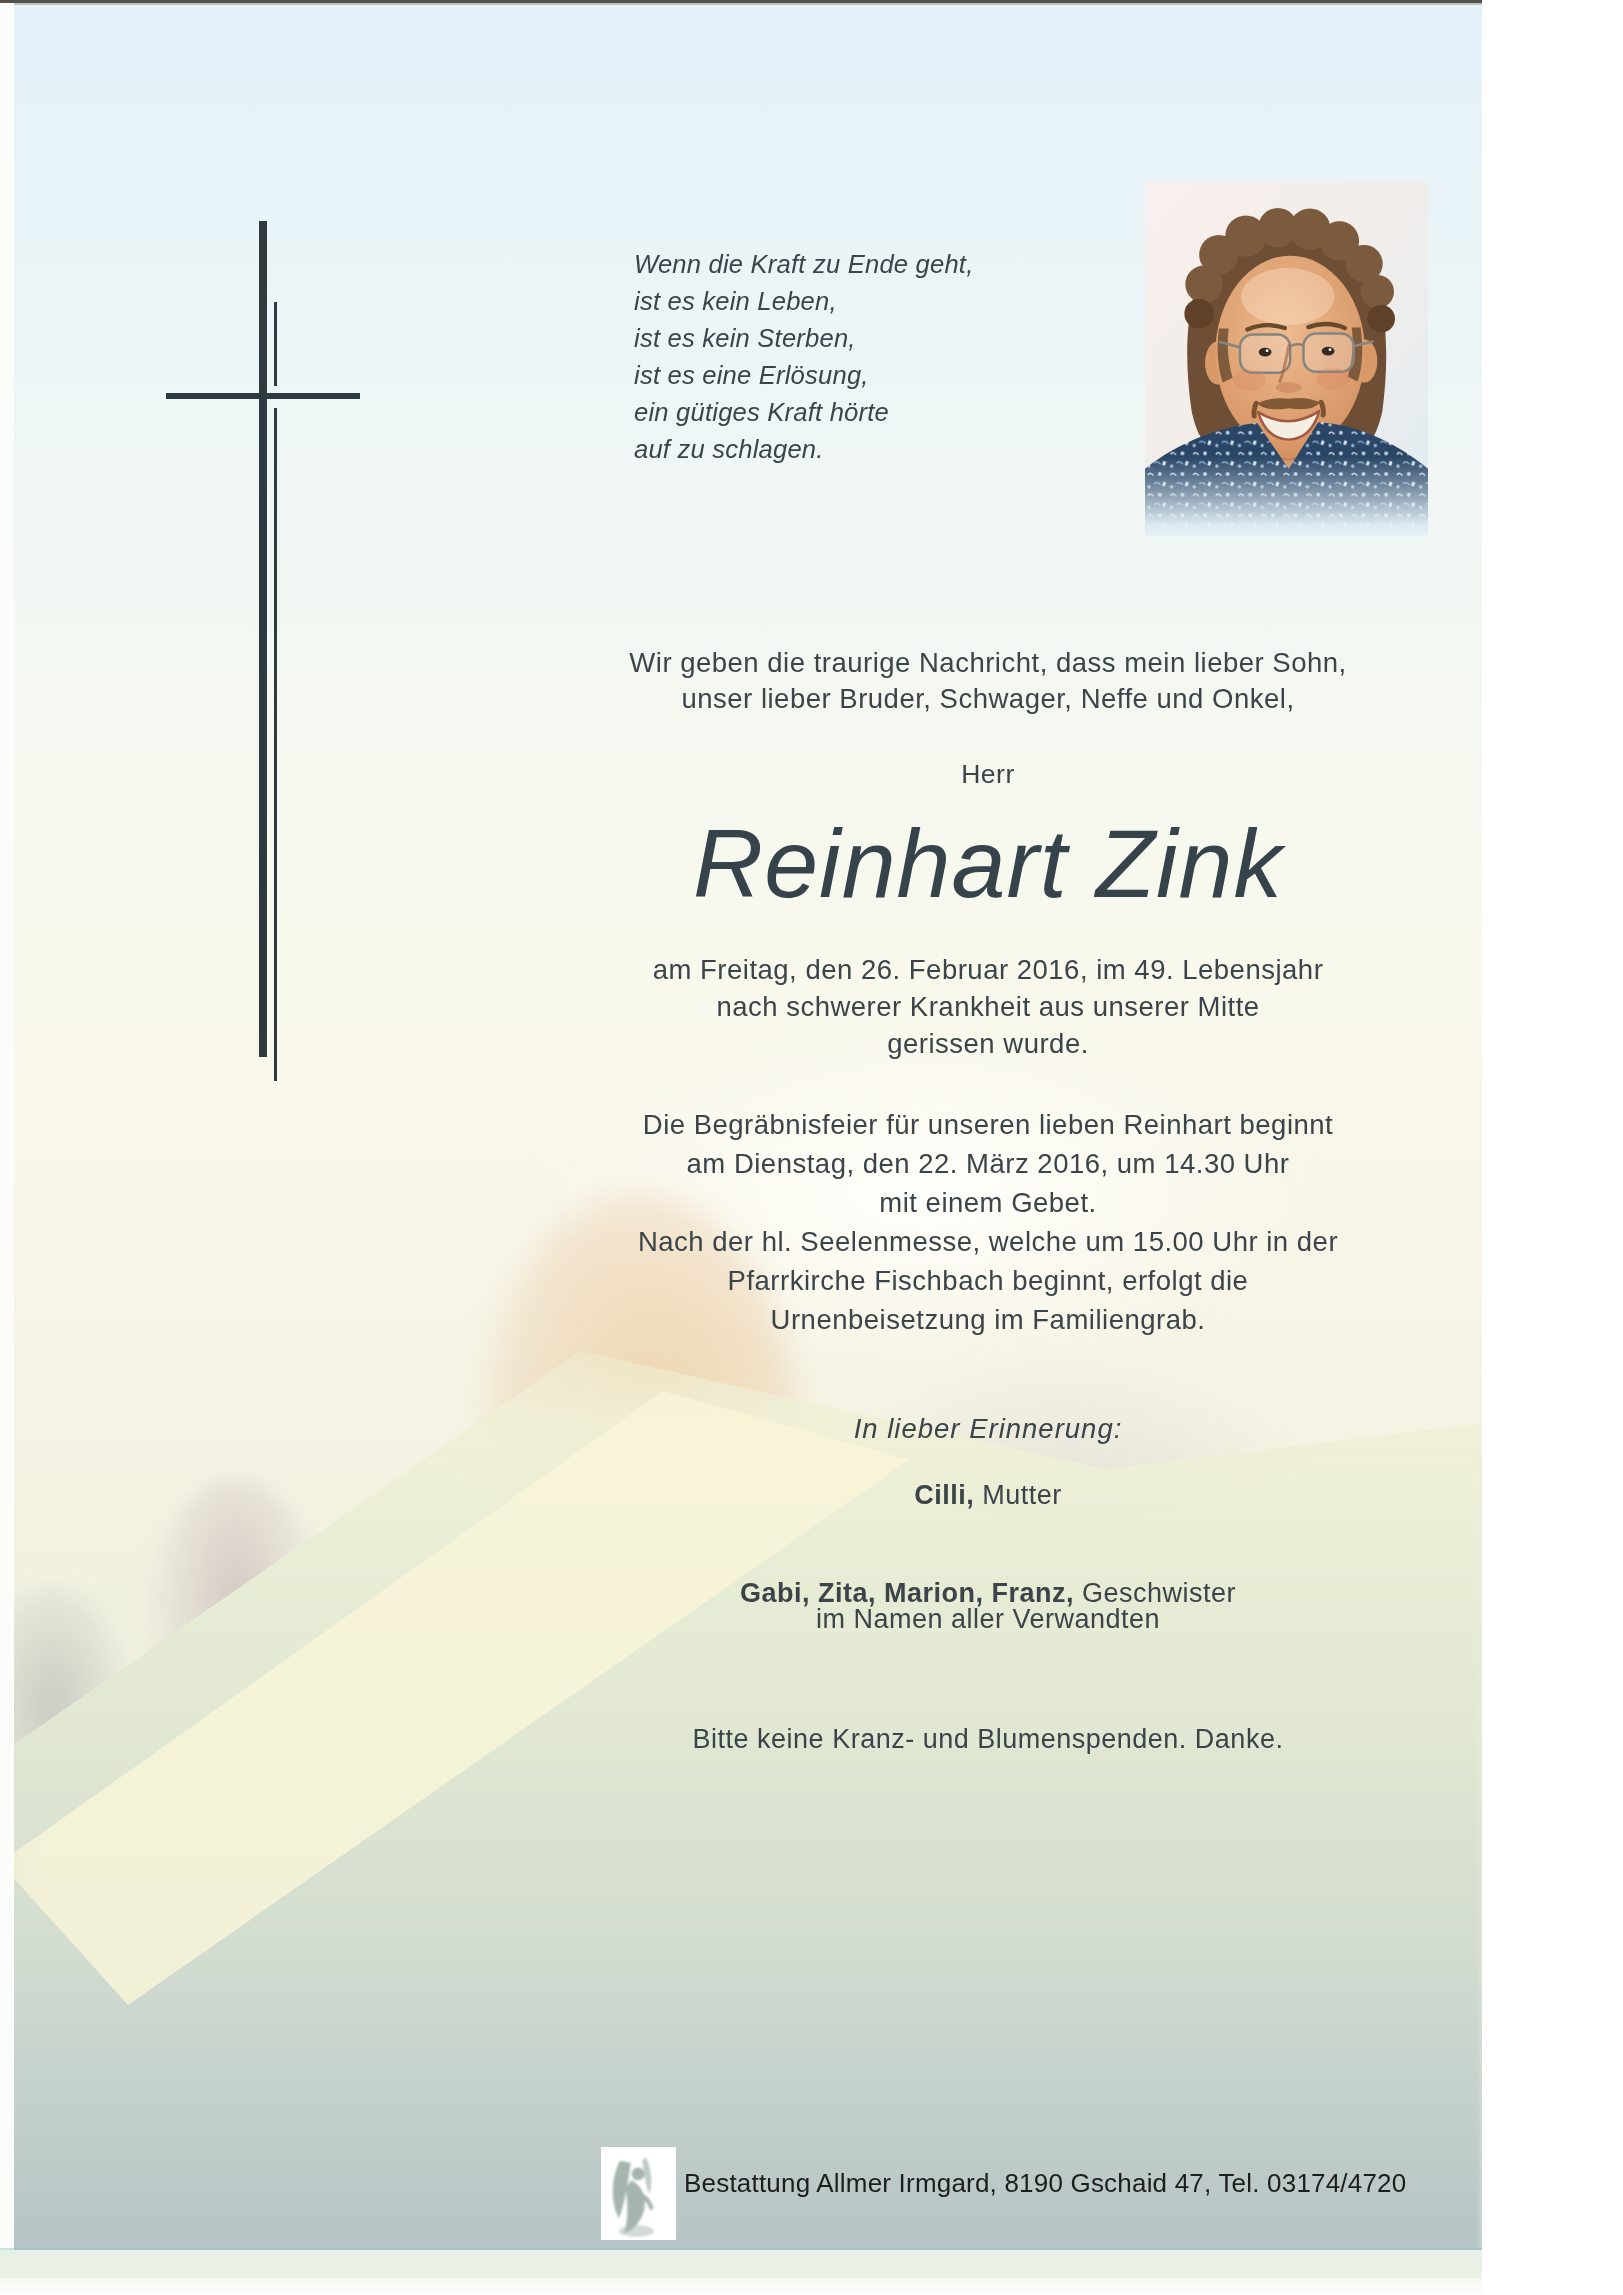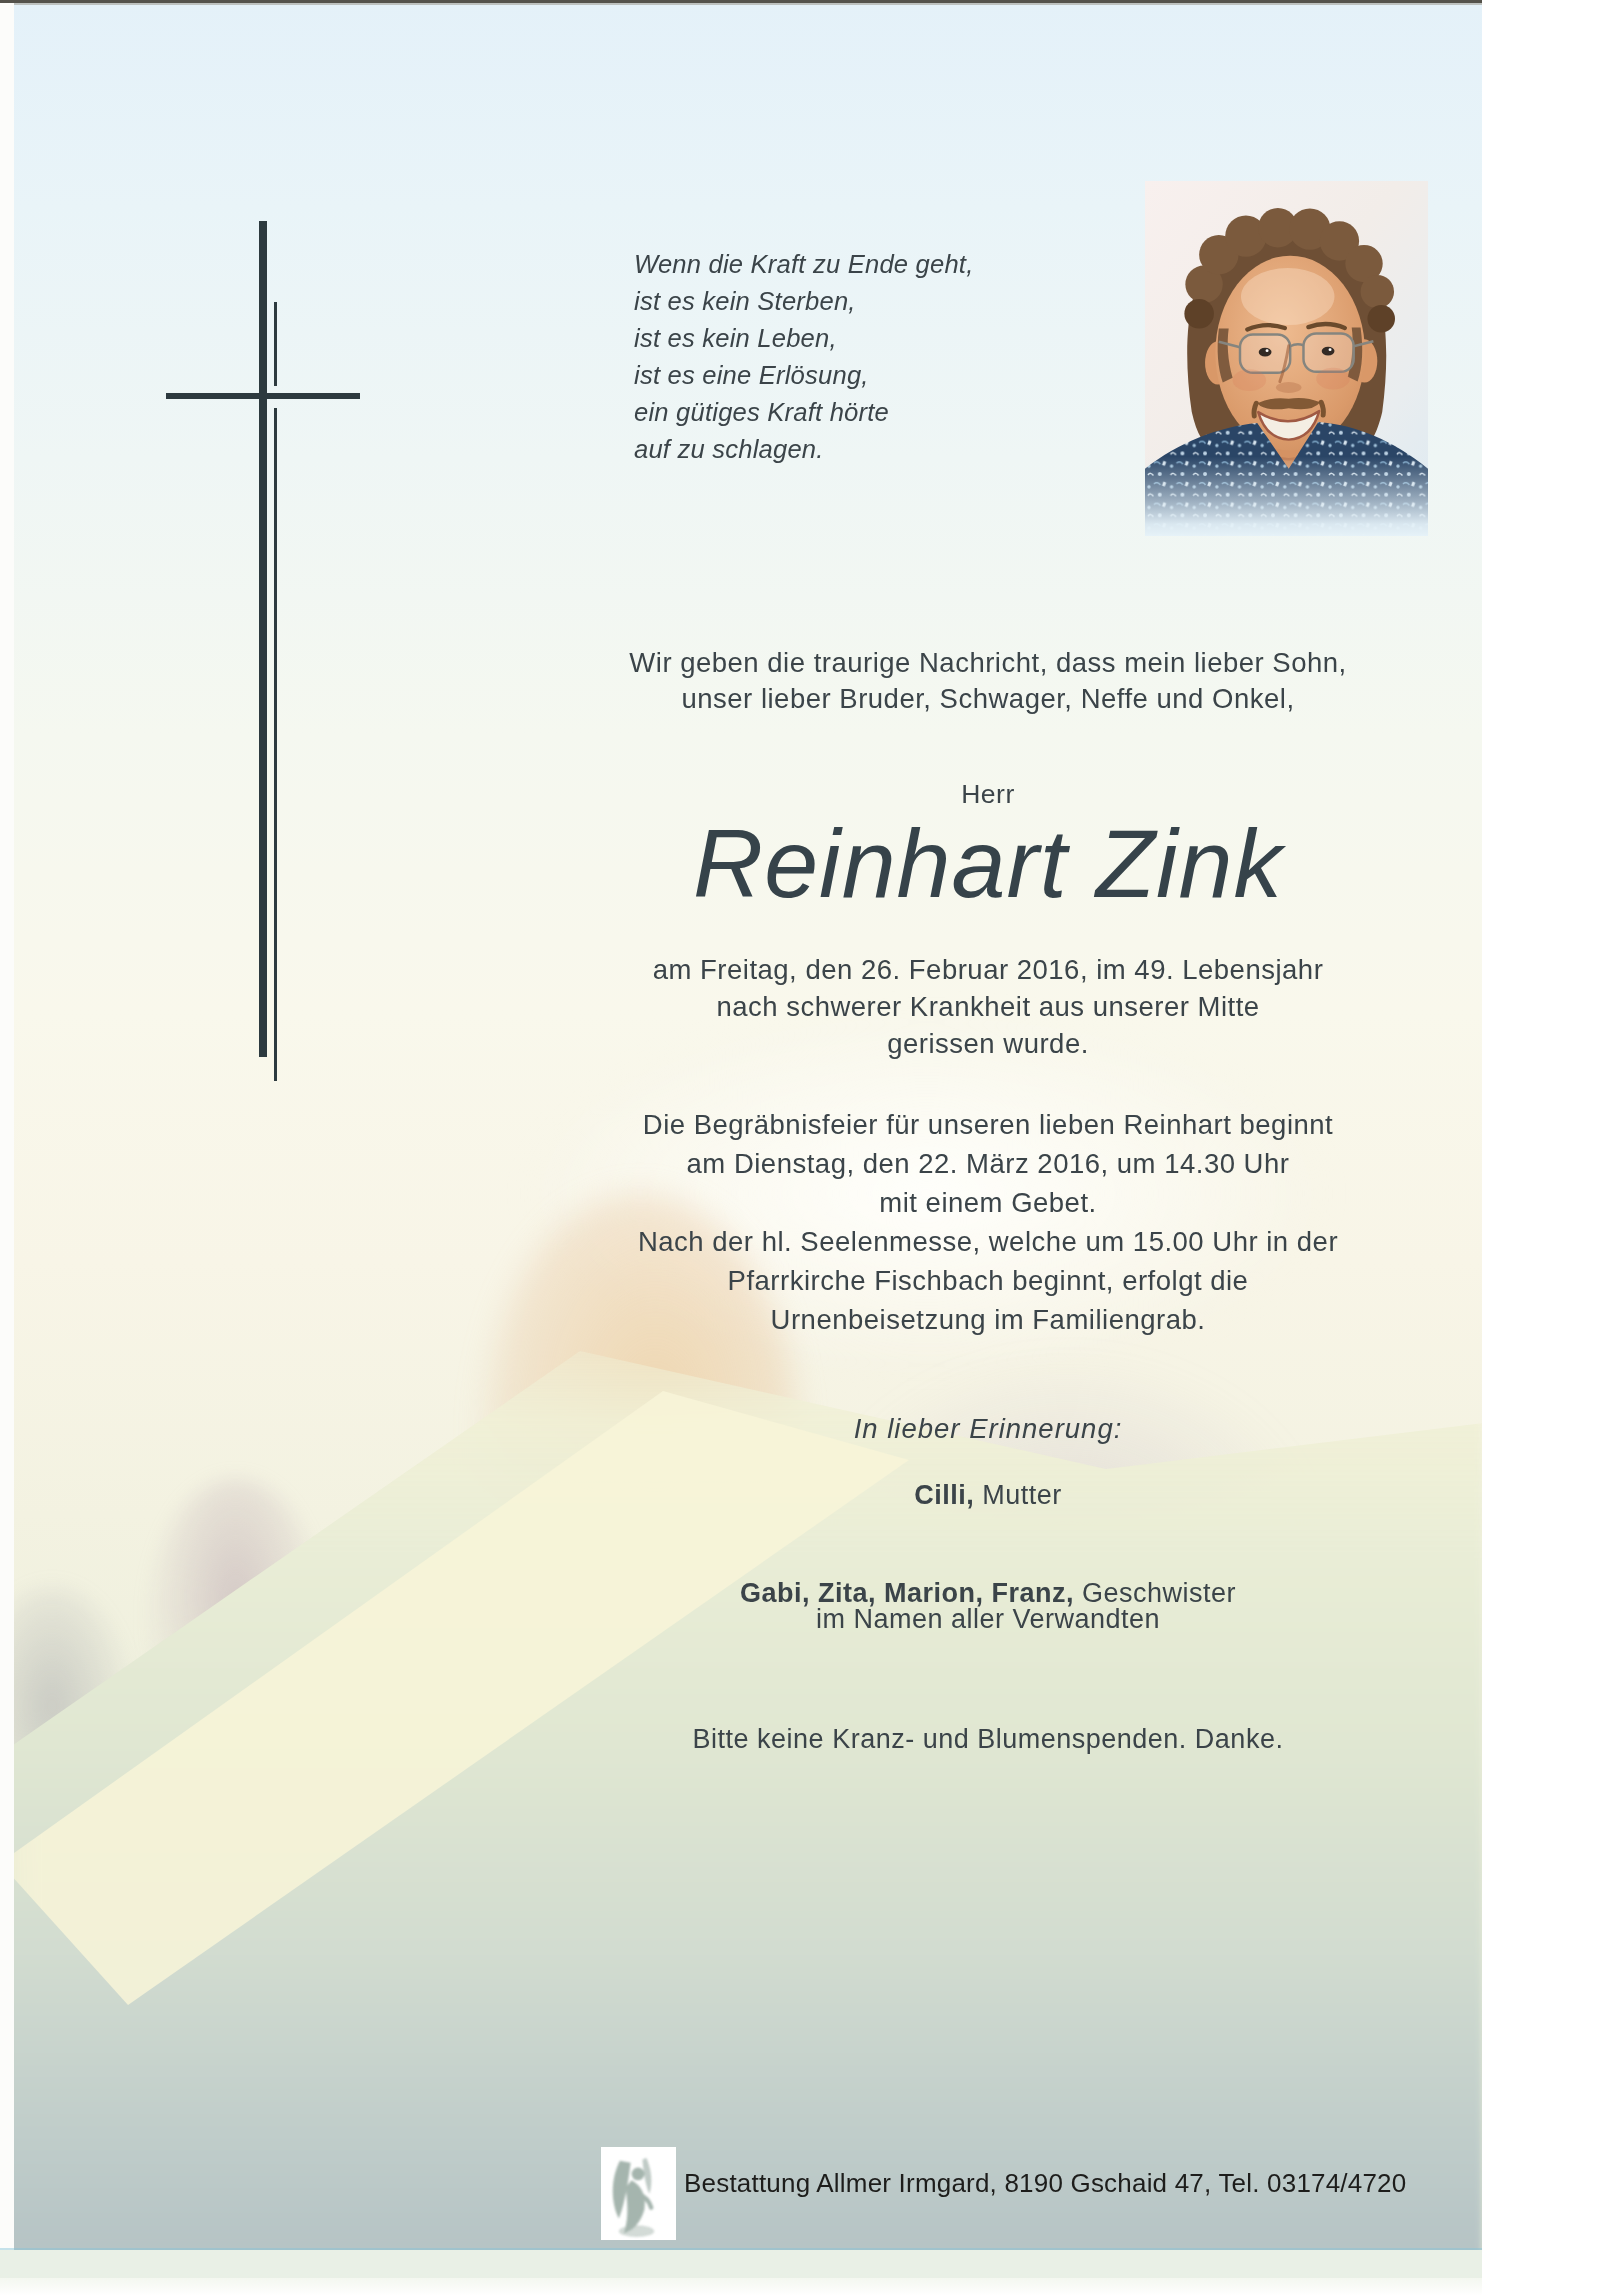--- a/index.html
+++ b/index.html
@@ -60,21 +60,21 @@
   .cross-h{left:166px;top:393px;width:194px;height:6.4px;}
   
   .photo{left:1145px;top:181px;width:283px;height:355px;z-index:1;margin:0;}
   .photo svg{display:block;width:100%;height:100%;}
   
   .txt{z-index:2;color:var(--c-text,#3b4449);letter-spacing:0.5px;}
   .poem{left:634px;top:246px;width:590px;text-align:left;
     font-size:25.6px;line-height:37px;font-style:italic;letter-spacing:0.2px;}
   .centercol{left:364px;width:1248px;text-align:center;}
   .announcement{top:645px;font-size:27.5px;line-height:36px;}
-  .salutation{top:759px;font-size:26.5px;margin-top:20px;}
+  .salutation{top:759px;font-size:26.5px;}
   .deceased-name{top:802px;font-size:97px;line-height:123px;font-style:italic;
     font-weight:400;letter-spacing:1px;color:var(--c-name,#36434a);margin:0;}
   .death-details{top:951px;font-size:27.5px;line-height:37px;}
   .funeral-details{top:1105px;font-size:27.5px;line-height:39px;}
   .rem-heading{top:1413px;font-size:27.5px;font-style:italic;letter-spacing:1px;}
   .rem-entry{font-size:27px;}
   .rem-entry .b{font-weight:700;}
   .rem-0{top:1480px;} .rem-1{top:1542px;margin-top:36px;} .rem-2{top:1604px;}
   .notice{top:1704px;font-size:27px;margin-top:20px;}
   
@@ -196,22 +196,22 @@
       <path d="M230,470 Q292,508 354,468 Q338,524 292,526 Q246,524 230,470 Z" fill="#f4eee3" stroke="#a05a44" stroke-width="5" stroke-linejoin="round"></path>
       <path d="M262,560 Q292,572 322,560" stroke="rgba(160,90,60,0.35)" stroke-width="5" fill="none"></path>
 
       <path d="M0,585 C70,530 150,500 228,492 L292,585 L352,490 C430,496 505,528 575,585 L575,722 L0,722 Z" fill="url(#shirtPat)"></path>
       <rect x="0" y="560" width="575" height="162" fill="url(#fadeBottom)"></rect>
     </svg>
   </figure>
 
   <div class="abs txt poem">
     <div>Wenn die Kraft zu Ende geht,</div>
+    <div>ist es kein Leben,</div>
     <div>ist es kein Sterben,</div>
-    <div>ist es kein Leben,</div>
     <div>ist es eine Erlösung,</div>
     <div>ein gütiges Kraft hörte</div>
     <div>auf zu schlagen.</div>
   </div>
 
   <div class="abs txt centercol announcement">
     <div>Wir geben die traurige Nachricht, dass mein lieber Sohn,</div>
     <div>unser lieber Bruder, Schwager, Neffe und Onkel,</div>
   </div>
 

